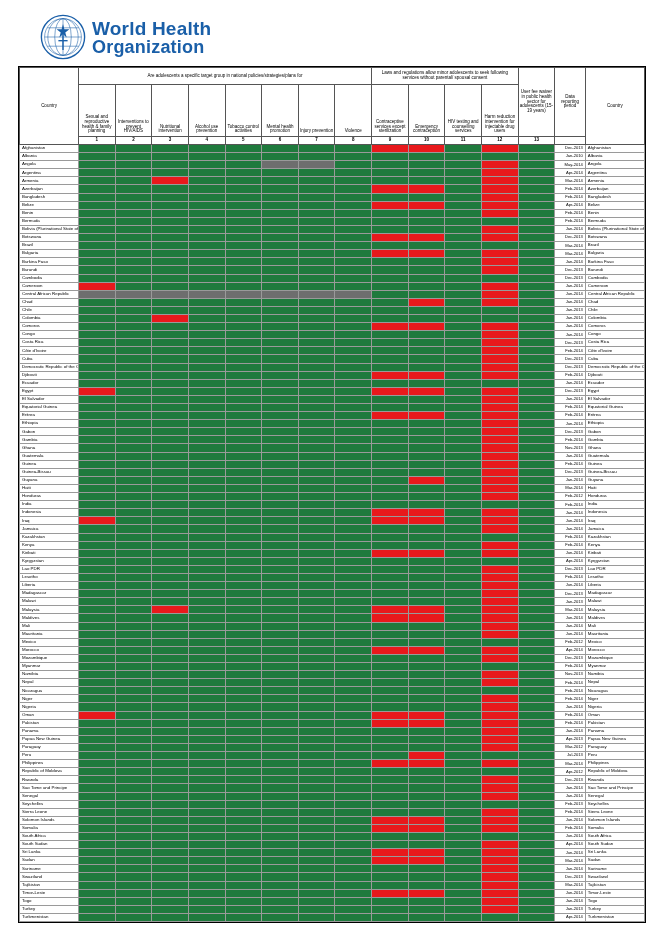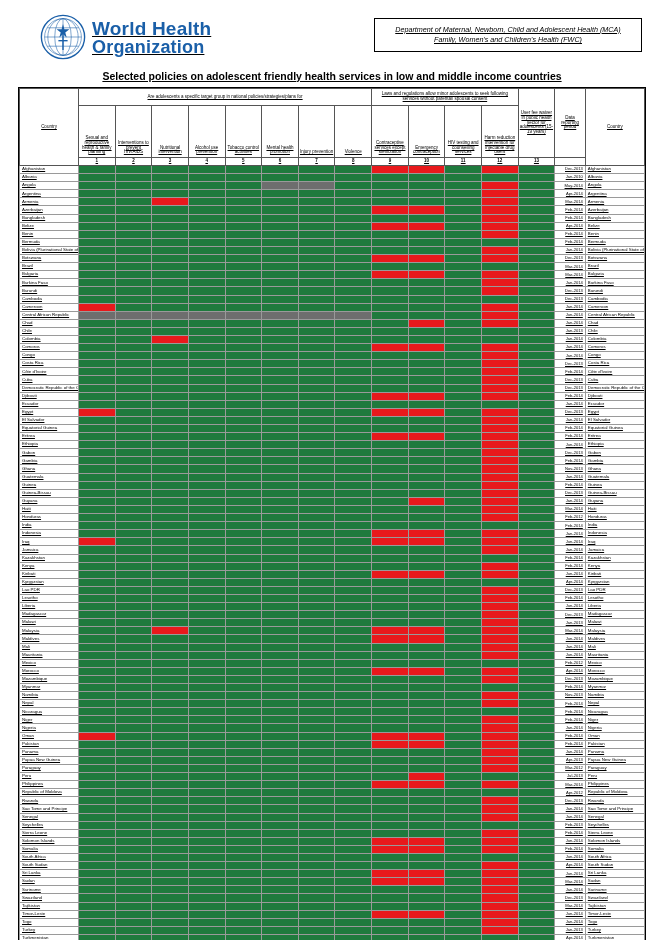--- a/index.html
+++ b/index.html
@@ -5,24 +5,23 @@
   html,body{margin:0;padding:0;}
   body{
     width:664px;height:940px;
     background:#ffffff;
     font-family:"Liberation Sans", sans-serif;
     color:#000;
     overflow:hidden;
   }
   .page{
     position:relative;
-    width:664px;height:940px;
+    width:555px;height:940px;
     box-sizing:border-box;
     padding:14px 18px 10px 18px;
-    text-decoration:underline;
   }
 
   
   .hdr{
     display:flex;
     align-items:flex-start;
     justify-content:space-between;
     height:52px;
   }
   .logo-wrap{display:flex;align-items:center;gap:6px;padding-left:22px;}
@@ -147,27 +146,22 @@
         <line x1="50" y1="10" x2="50" y2="90" stroke="#1a5fa8" stroke-width="1.2"></line>
         <path d="M50 22 L53 33 L64 33 L55 40 L58 51 L50 44 L42 51 L45 40 L36 33 L47 33 Z" fill="#1a5fa8"></path>
         <path d="M50 44 L50 78" stroke="#1a5fa8" stroke-width="3"></path>
         <path d="M40 58 L60 58" stroke="#1a5fa8" stroke-width="3"></path>
       </svg>
       <div class="who-text">
         <div class="l1">World Health</div>
         <div class="l2">Organization</div>
       </div>
     </div>
-    <div class="dept-box">
-      <div>Department of Maternal, Newborn, Child and Adolescent Health (MCA)</div>
-      <div>Family, Women's and Children's Health (FWC)</div>
-    </div>
   </div>
 
-  <div class="doc-title">Selected policies on adolescent friendly health services in low and middle income countries</div>
 
   <div class="tbl">
     <table>
       <colgroup>
         <col class="c-country">
         <col class="c-cell">
           <col class="c-cell">
           <col class="c-cell">
           <col class="c-cell">
         <col class="c-cell">

